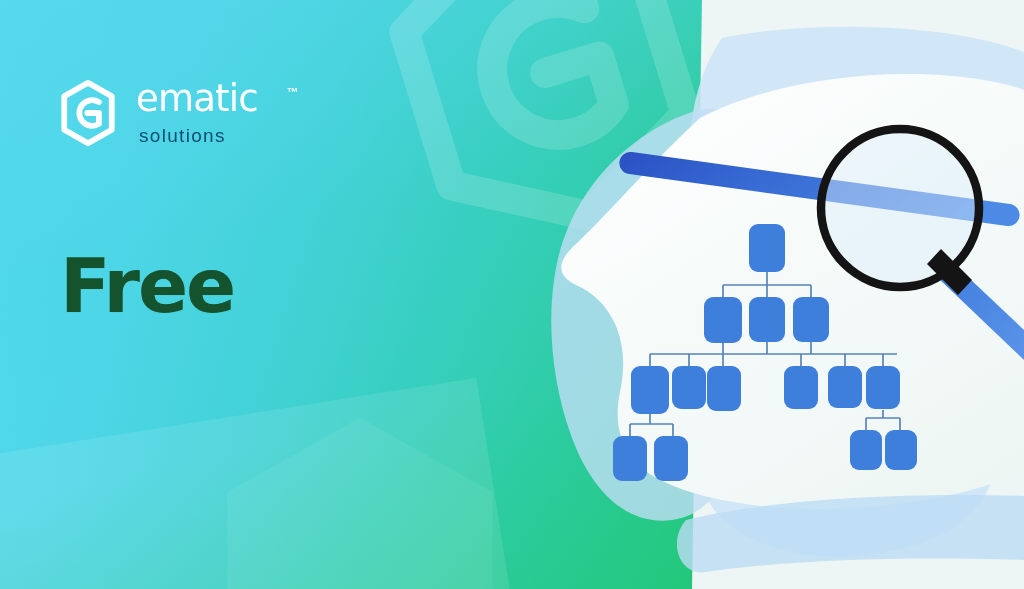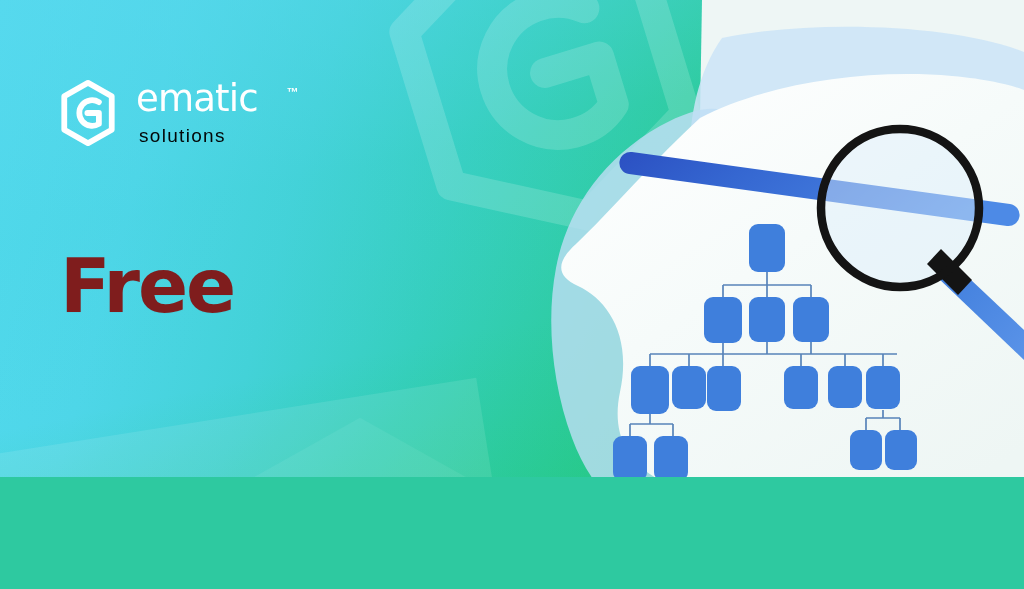--- a/index.html
+++ b/index.html
@@ -1,21 +1,21 @@
 <!DOCTYPE html>
 <html><head>
 <meta charset="utf-8">
 <style>
   html,body{margin:0;padding:0;}
   body{
     width:1024px;height:589px;overflow:hidden;
     font-family:"Liberation Sans", sans-serif;
     background:#2ec9a0;
   }
-  .stage{position:relative;width:1024px;height:477px;overflow:hidden;}
+  .stage{position:relative;width:1024px;height:589px;overflow:hidden;}
 
   
   .bg-gradient{
     position:absolute;inset:0;
     background:linear-gradient(105deg,
       #52daee 0%,
       #4ed6e8 16%,
       #43d2d8 30%,
       #36cfbe 44%,
       #2ecca2 58%,
@@ -50,28 +50,28 @@
   .logo-mark{width:62px;height:68px;flex:0 0 auto;}
   .logo-mark svg{display:block;}
   .logo-type{position:relative;padding-top:2px;}
   .logo-word{display:block;position:relative;}
   .logo-word svg{display:block;}
   .logo-tm{
     position:absolute;right:-13px;top:4px;
     color:#ffffff;font-size:12px;font-weight:700;letter-spacing:.3px;
   }
   .logo-sub{
-    display:block;color:#000000;font-size:19px;letter-spacing:1.3px;
+    display:block;color:#0c4a6e;font-size:19px;letter-spacing:1.3px;
     font-weight:400;margin-top:5px;margin-left:3px;opacity:.97;
     font-family:"Liberation Sans", sans-serif;
   }
 
   .headline{
     position:absolute;left:60px;top:200px;width:520px;
-    color:#7f1d1d;
+    color:#14532d;
     font-family:"DejaVu Sans", sans-serif;
     font-weight:700;
     font-size:74px;
     line-height:.99;
     letter-spacing:-2.2px;
     text-shadow:0 1px 0 rgba(0,0,0,.02);
   }
   .headline .ln{display:block;white-space:nowrap;}
 
   

